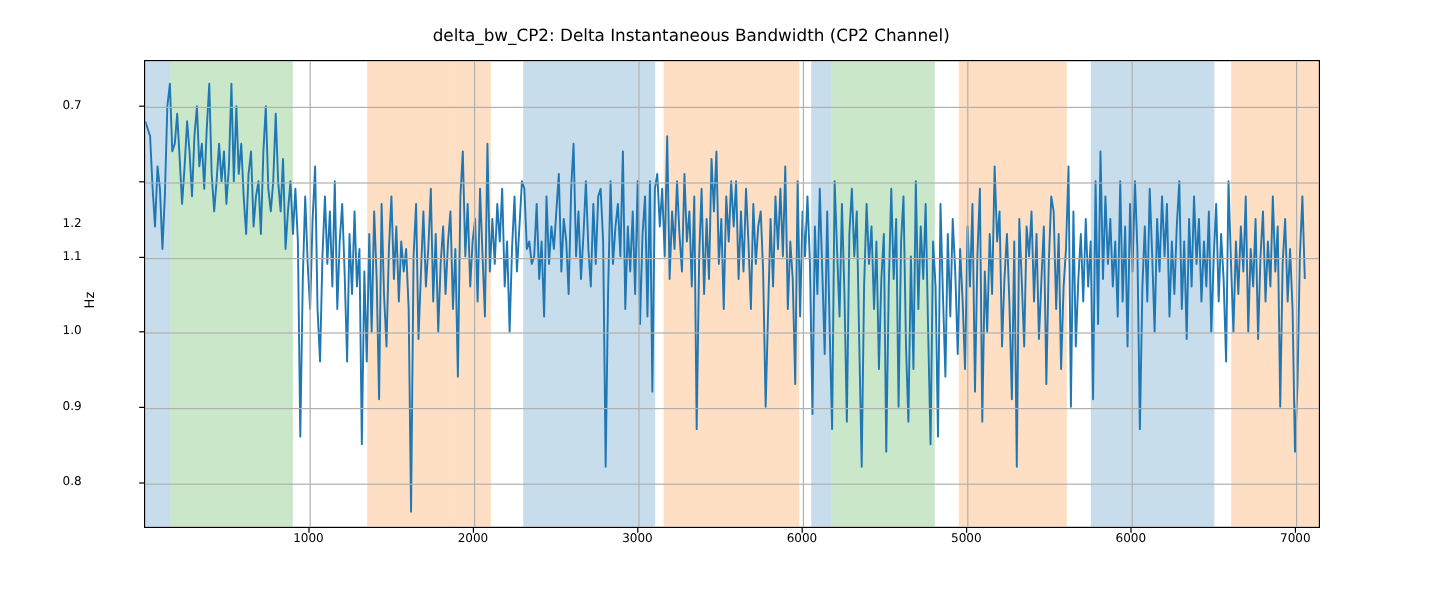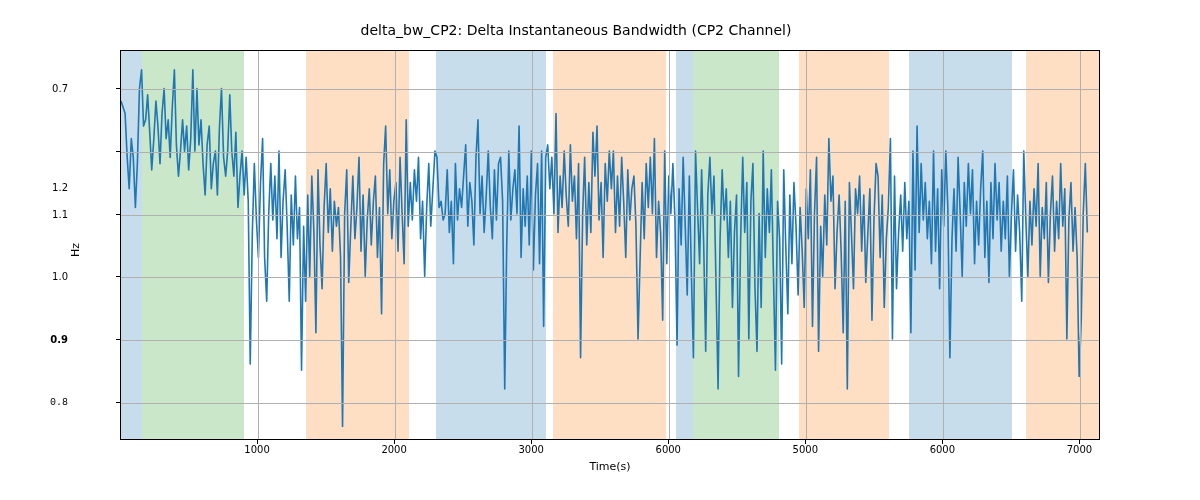--- a/index.html
+++ b/index.html
@@ -98,21 +98,20 @@
     stroke-width:1.6;
     stroke-linejoin:round;
   }
 </style>
 </head>
 <body>
 
 <div class="figure">
   <div class="title">delta_bw_CP2: Delta Instantaneous Bandwidth (CP2 Channel)</div>
   <div class="ylabel">Hz</div>
-  <div class="xlabel">Time(s)</div>
 
   <div class="axes">
       <div class="band orange" style="left: 904.615px; width: 75.3846px;"></div>
       <div class="band blue" style="left: 788.112px; width: 102.797px;"></div>
       <div class="band orange" style="left: 678.462px; width: 89.0909px;"></div>
       <div class="band green" style="left: 571.552px; width: 86.3497px;"></div>
       <div class="band blue" style="left: 555.105px; width: 16.4476px;"></div>
       <div class="band orange" style="left: 431.748px; width: 113.762px;"></div>
       <div class="band blue" style="left: 411.189px; width: 13.7063px;"></div>
       <div class="band blue" style="left: 315.245px; width: 95.9441px;"></div>
@@ -131,23 +130,23 @@
       <div class="grid-h" style="top: 100.645px;"></div>
       <div class="grid-h" style="top: 37.7419px;"></div>
       <div class="grid-v" style="left: 137.063px;"></div>
       <div class="grid-v" style="left: 274.126px;"></div>
       <div class="grid-v" style="left: 411.189px;"></div>
       <div class="grid-v" style="left: 548.252px;"></div>
       <div class="grid-v" style="left: 685.315px;"></div>
       <div class="grid-v" style="left: 822.378px;"></div>
       <div class="grid-v" style="left: 959.441px;"></div>
     </div>
-<div class="ytick" style="top: 402.258px; font-family: Liberation Mono, monospace;">0.8</div>
+<div class="ytick" style="top: 402.258px;">0.8</div>
     <div class="ytick-mark" style="left: 116px; top: 402.258px;"></div>
-    <div class="ytick" style="top: 339.355px; font-weight: bold;">0.9</div>
+    <div class="ytick" style="top: 339.355px;">0.9</div>
     <div class="ytick-mark" style="left: 116px; top: 339.355px;"></div>
     <div class="ytick" style="top: 276.452px;">1.0</div>
     <div class="ytick-mark" style="left: 116px; top: 276.452px;"></div>
     <div class="ytick" style="top: 213.548px;">1.1</div>
     <div class="ytick-mark" style="left: 116px; top: 213.548px;"></div>
     <div class="ytick" style="top: 150.645px; margin-top: 36px;">1.2</div>
     <div class="ytick-mark" style="left: 116px; top: 150.645px;"></div>
     <div class="ytick" style="top: 87.7419px;">0.7</div>
     <div class="ytick-mark" style="left: 116px; top: 87.7419px;"></div>
     <div class="xtick" style="left: 257.063px;">1000</div>

